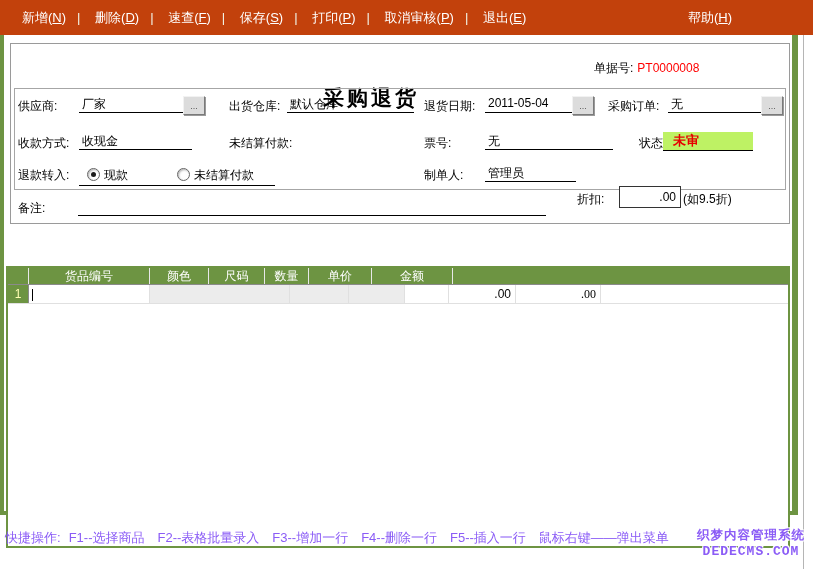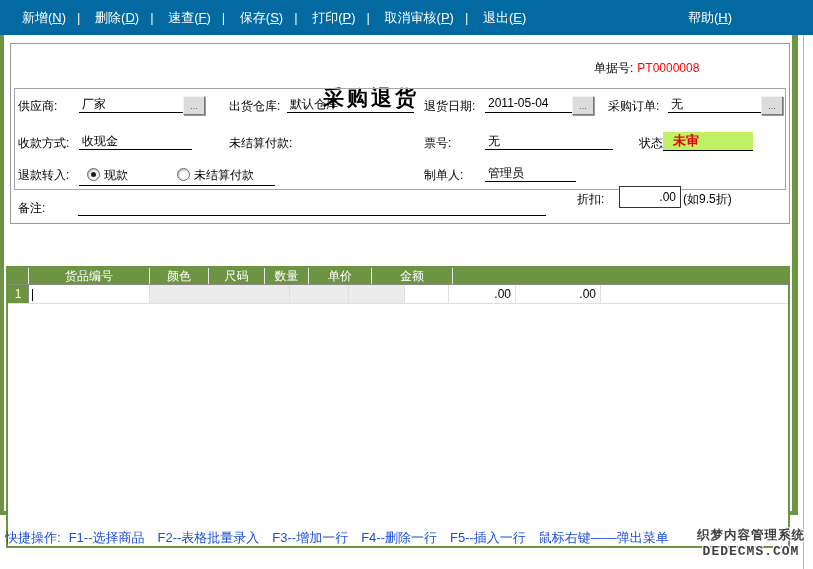--- a/index.html
+++ b/index.html
@@ -2,21 +2,21 @@
 <html><head>
 <meta charset="utf-8">
 <style>
   * { margin:0; padding:0; box-sizing:content-box; }
   html,body { width:813px; height:569px; overflow:hidden; background:#fff;
     font-family:"Liberation Sans","DejaVu Sans",sans-serif; }
   #stage { position:relative; width:813px; height:569px; background:#fff; }
 
   
   .toolbar { position:absolute; left:0; top:0; width:813px; height:35px;
-    background:#0369a1; color:#fff; font-size:13px; line-height:35px; white-space:nowrap; }
+    background:#c2410c; color:#fff; font-size:13px; line-height:35px; white-space:nowrap; }
   .toolbar .bar-inner { padding-left:13px; }
   .mi { padding:0 9px; cursor:default; }
   .sep { padding:0 2px; color:#f2f6ea; }
   .help { position:absolute; left:688px; top:0; }
   .mi u, .help u { text-decoration:underline; }
 
   
   .frame-left  { position:absolute; left:0;   top:35px; width:4px;  height:480px; background:#6d9442; }
   .frame-right { position:absolute; left:792px;top:35px; width:6px;  height:480px; background:#6d9442; }
   .frame-bottom{ position:absolute; left:0;   top:511px; width:798px; height:4px;  background:#6d9442; }
@@ -57,36 +57,36 @@
 
   
   .grid { position:absolute; left:6px; top:229px; width:780px; height:278px;
     border:2px solid #6d9442; background:#fff; font-size:12px;margin-top:37px; }
   .thead { display:flex; height:16px; background:#6d9442; color:#fff;
     border-bottom:1px solid #8a8a8a; line-height:16px; }
   .th { text-align:center; border-right:1px solid #e8e8e8; overflow:hidden; }
   .trow { display:flex; height:18px; line-height:18px; border-bottom:1px solid #e0e0e0; }
   .td { border-right:1px solid #e0e0e0; overflow:hidden; background:#fff; }
   .c0 { width:20px; }  .c1 { width:120px; } .c2 { width:139px; } .c3 { width:58px; }
-  .c4 { width:55px; }  .c5 { width:43px; }  .c6 { width:62px; }  .c7 { width:80px; }
+  .c4 { width:55px; }  .c5 { width:43px; }  .c6 { width:62px; }  .c7 { width:80px;font-family:Liberation Serif, serif; }
   .c8 { flex:1; border-right:none; }
   .rownum { background:#6d9442; color:#ffffb4; text-align:center;
     border-right:1px solid #8a8a8a; }
   .gray { background:#ececec; }
   .num { text-align:right; padding-right:4px; }
   .caret { display:inline-block; width:1px; height:12px; background:#000;
     margin-left:3px; vertical-align:middle; }
 
   
-  .statusbar { position:absolute; left:5px; top:529px; font-size:13px; color:#1d4ed8;
+  .statusbar { position:absolute; left:5px; top:529px; font-size:13px; color:#8b5cf6;
     white-space:nowrap; }
   .statusbar .s-item { margin-right:13px; }
   .statusbar .s-prefix { margin-right:8px; }
   .watermark { position:absolute; left:694px; top:527px; width:114px; text-align:center;
-    color:#404040; font-weight:bold;
+    color:#8b5cf6; font-weight:bold;
     text-shadow:-1px -1px 0 #fff, 1px -1px 0 #fff, -1px 1px 0 #fff, 1px 1px 0 #fff; }
   .watermark .w1 { font-size:12.5px; letter-spacing:1px; }
   .watermark .w2 { font-size:13px; font-family:"Liberation Mono","DejaVu Sans Mono",monospace;
     letter-spacing:1px; }
 </style>
 </head>
 <body>
 
 <div id="stage">
 

